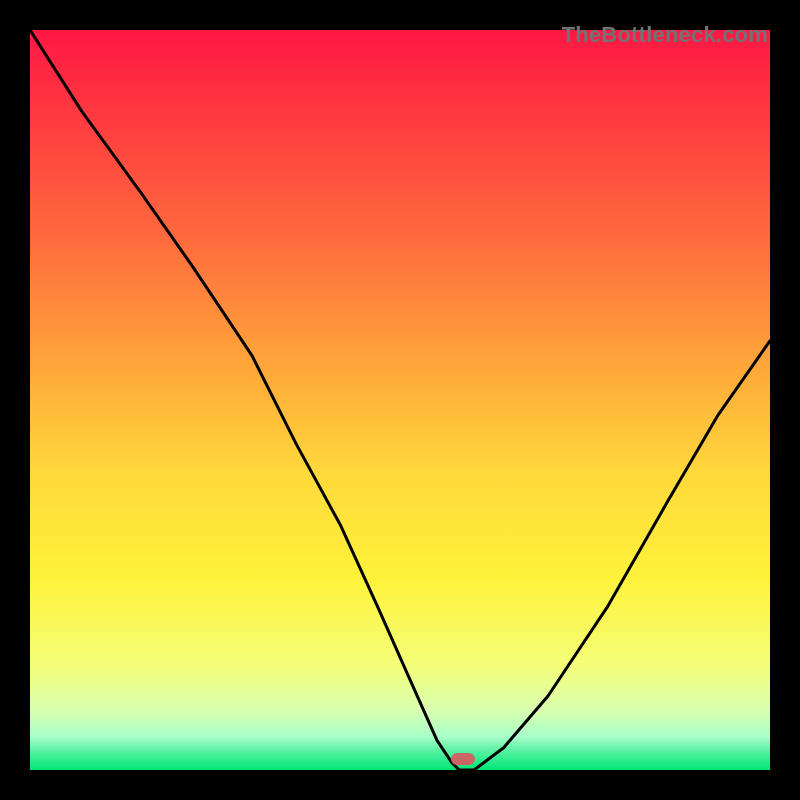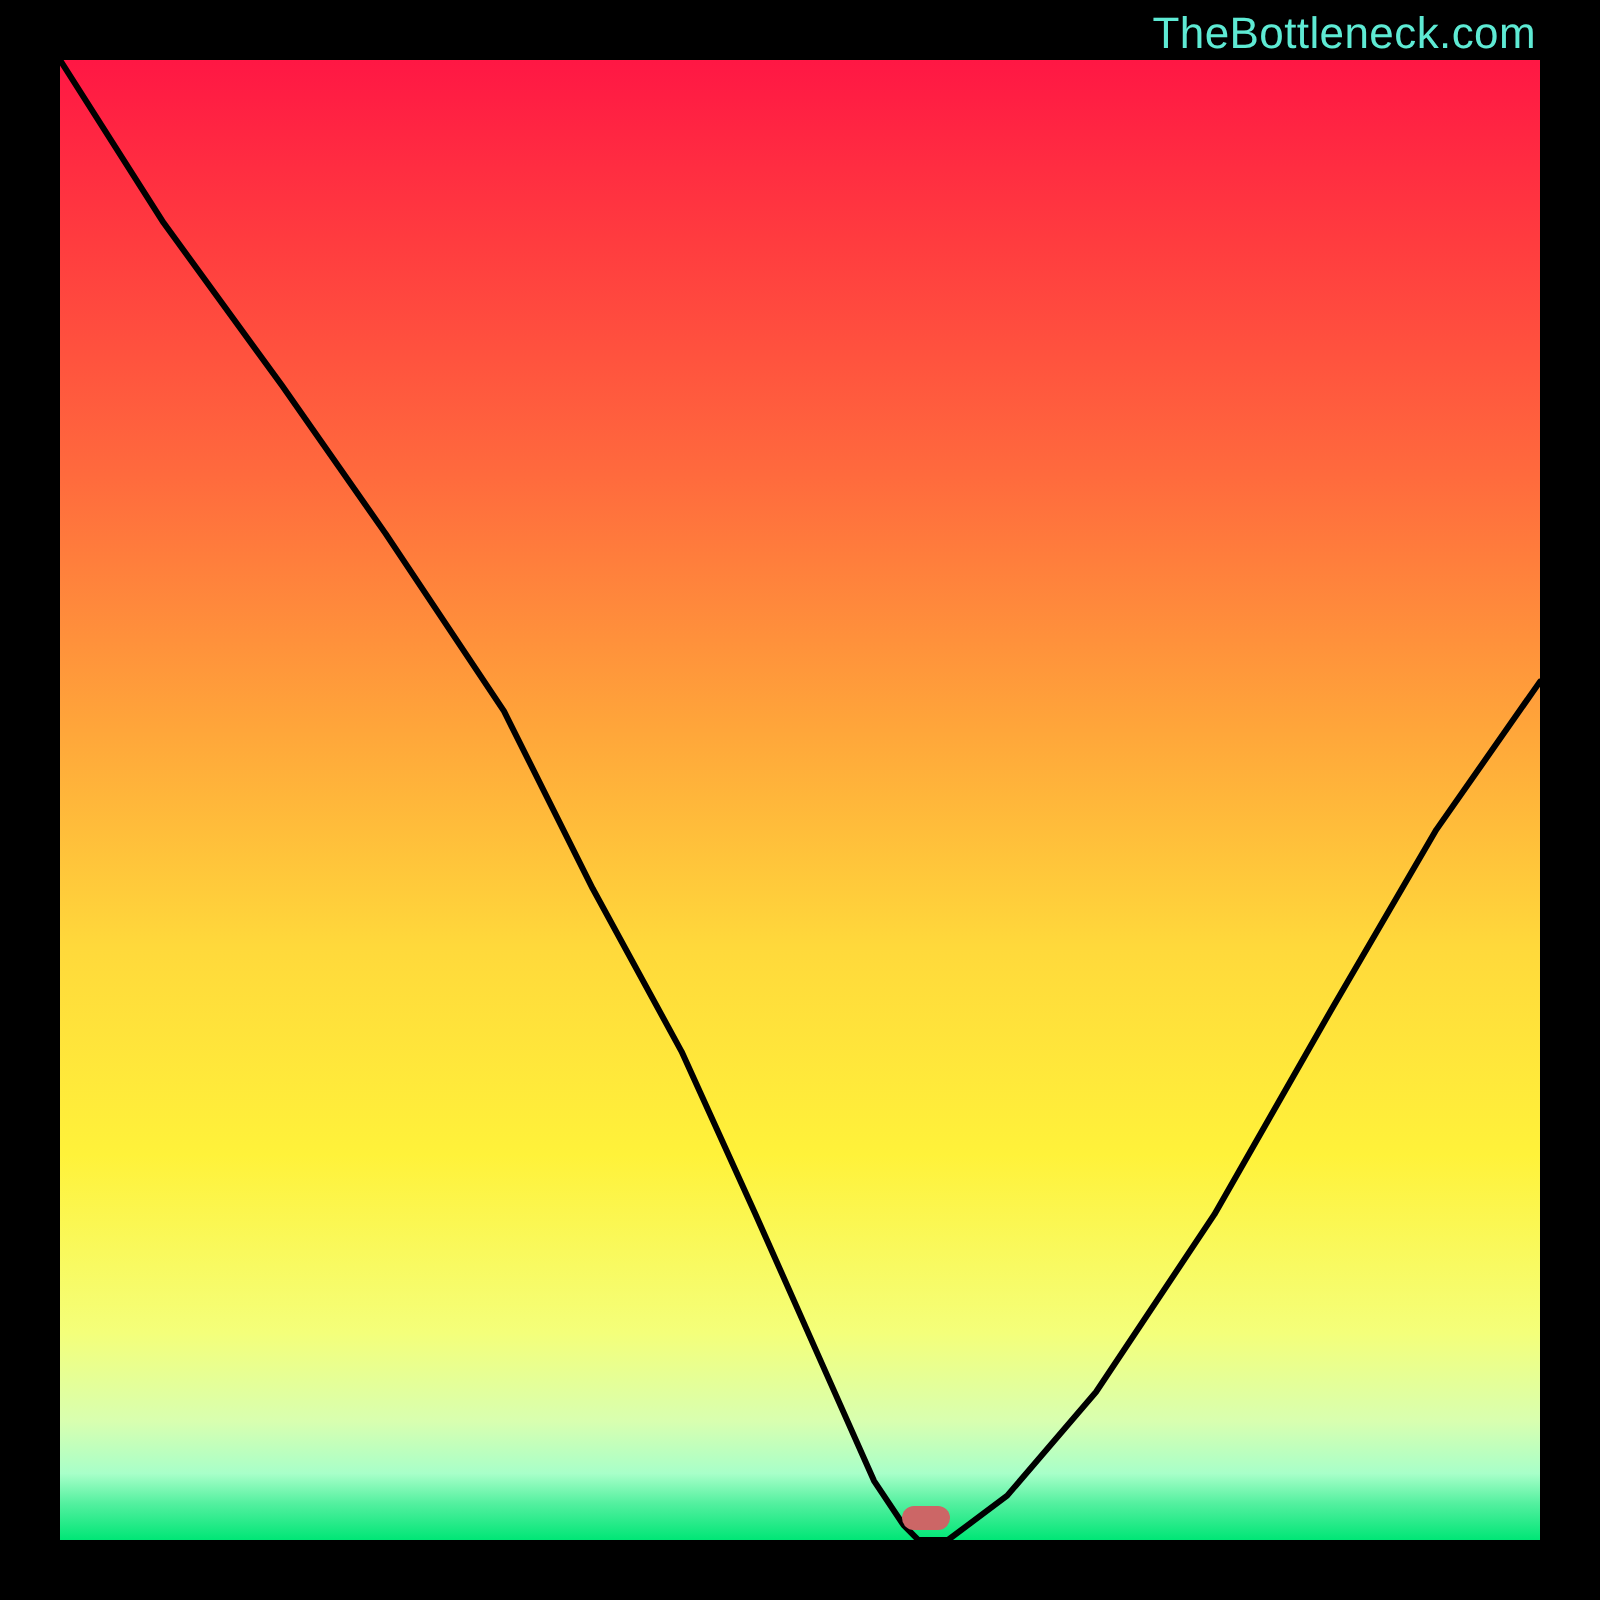--- a/index.html
+++ b/index.html
@@ -20,25 +20,25 @@
   .plot-area {
     position: absolute;
     left: 30px;
     top: 30px;
     width: 740px;
     height: 740px;
     overflow: hidden;
   }
   .watermark {
     position: absolute;
-    top: 4px;
+    top: 22px;
     right: 32px;
-    color: #5eead4;
+    color: #737373;
     font-size: 22px;
-    font-weight: 400;
+    font-weight: 700;
     letter-spacing: 0.2px;
     z-index: 50;
     user-select: none;
   }
   .marker {
     position: absolute;
     width: 24px;
     height: 12px;
     border-radius: 6px;
     transform: translate(-50%, -50%);

